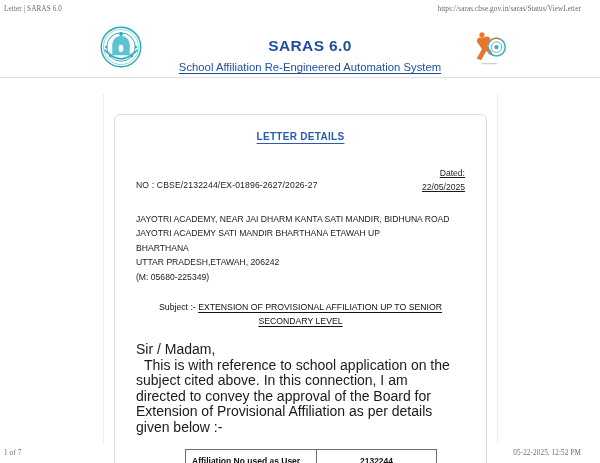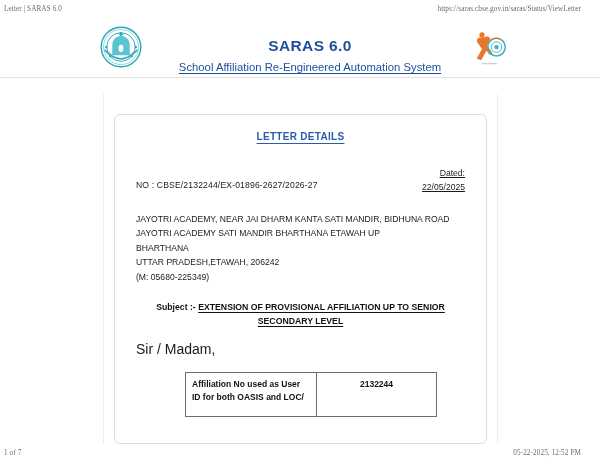--- a/index.html
+++ b/index.html
@@ -148,21 +148,21 @@
     line-height: 14.4px;
     color: #1a1a1a;
   }
   .addr .bold { font-weight: bold; }
 
   .subject {
     margin-top: 16px;
     padding: 0 6px;
     text-align: center;
     font-size: 8.7px;
-    font-weight: bold;
+    font-weight: normal;
     line-height: 14px;
     color: #111111;
   }
   .subject .u {
     text-decoration: underline;
     text-underline-offset: 2px;
   }
 
   .body-text {
     margin-top: 14px;
@@ -265,20 +265,21 @@
           <div>UTTAR PRADESH,ETAWAH, 206242</div>
           <div>(M: 05680-225349)</div>
         </div>
 
         <div class="subject">
           <span>Subject :- </span><span class="u">EXTENSION OF PROVISIONAL AFFILIATION UP TO SENIOR SECONDARY LEVEL</span>
         </div>
 
         <div class="body-text">
           <div>Sir / Madam,</div>
+          <div><span class="indent"></span><span>This is with reference to school application on the subject cited above. In this connection, I am directed to convey the approval of the Board for Extension of Provisional Affiliation as per details given below :-</span></div>
         </div>
 
         <table class="detail-table">
           <tbody>
             <tr>
               <td class="label">Affiliation No used as User ID for both OASIS and LOC/</td>
               <td class="value">2132244</td>
             </tr>
           </tbody>
         </table>

